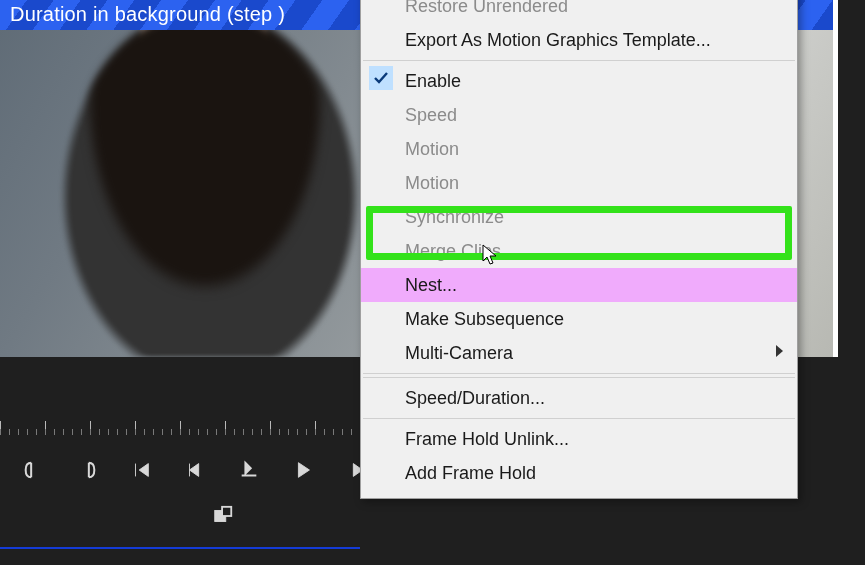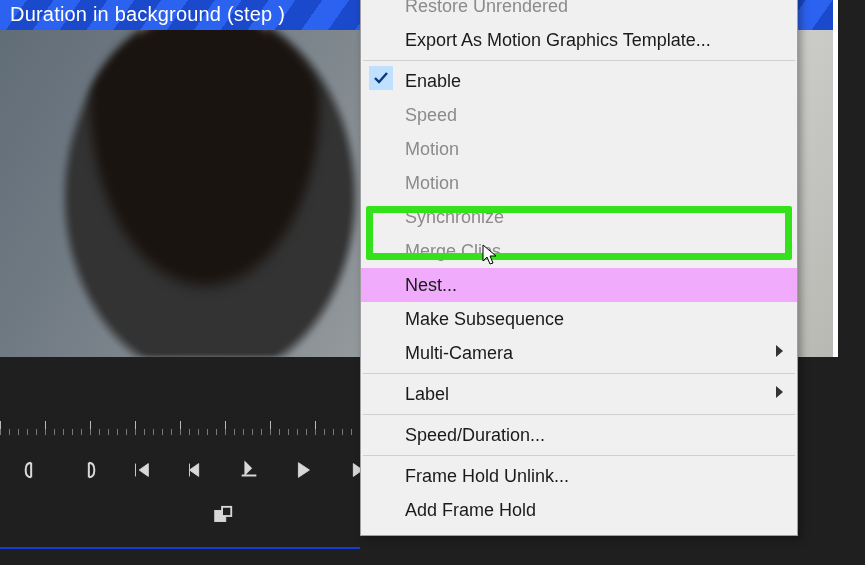--- a/index.html
+++ b/index.html
@@ -157,21 +157,20 @@
       </span><span>Enable</span></div>
     <div class="item disabled"><span>Speed</span></div>
     <div class="item disabled"><span>Motion</span></div>
     <div class="item disabled"><span>Motion</span></div>
     <div class="item disabled"><span>Synchronize</span></div>
     <div class="item disabled"><span>Merge Clips...</span></div>
     <div class="item highlighted"><span>Nest...</span></div>
     <div class="item"><span>Make Subsequence</span></div>
     <div class="item"><span>Multi-Camera</span><span class="submenu-arrow"></span></div>
     <div class="sep"></div>
-    <div class="item"><span>Label</span><span class="submenu-arrow"></span></div>
     <div class="sep"></div>
     <div class="item"><span>Speed/Duration...</span></div>
     <div class="sep"></div>
     <div class="item"><span>Frame Hold Unlink...</span></div>
     <div class="item"><span>Add Frame Hold</span></div>
     <div class="item disabled"></div>
   </div>
 
 <div class="annotation" id="annot" style="left: 366px; top: 206px; width: 426px; height: 54px;"></div>
 

